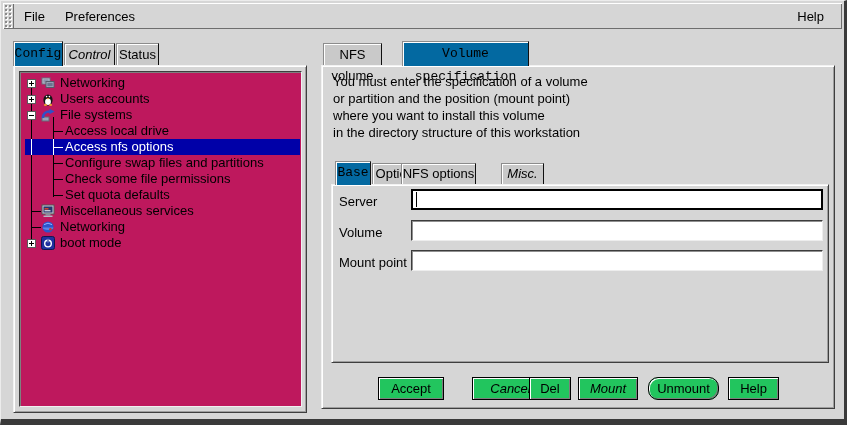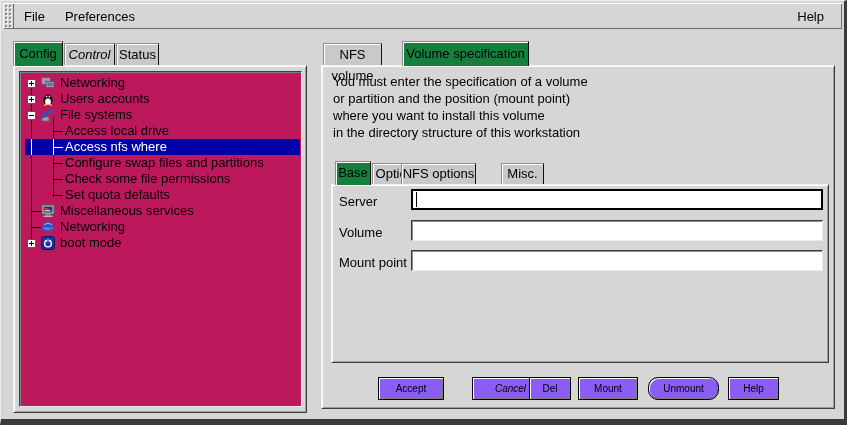--- a/index.html
+++ b/index.html
@@ -30,21 +30,21 @@
   .menu-item.push-right { margin-left:auto; margin-right:8px; }
   
   .tab {
     position:absolute; text-align:center; cursor:default;
     background:#c9c9c9; border:1px solid; border-bottom:none;
     border-color:#8c8c8c #101010 transparent #8c8c8c;
     box-shadow:inset 1px 1px 0 #ffffff;
     top:42px; height:22px; line-height:21px; z-index:2;
   }
   .tab.active {
-    background:#15803d; top:40px; height:25px; line-height:23px; z-index:4;
+    background:#0369a1; top:40px; height:25px; line-height:23px; z-index:4;font-family:Liberation Mono, monospace;
   }
   
   .raised {
     position:absolute; background:#d6d6d6;
     border:1px solid; border-color:#f2f2f2 #3e3e3e #3e3e3e #f2f2f2;
     box-shadow:inset 1px 1px 0 #ffffff, inset -1px -1px 0 #9e9e9e;
     z-index:1;
   }
   
   .viewport {
@@ -87,23 +87,23 @@
     background:#fff; padding:0 4px;
     font-family:"Liberation Sans", sans-serif; font-size:13px;
     border:1px solid; border-color:#3c3c3c #ededed #ededed #3c3c3c;
     box-shadow:inset 1px 1px 0 #909090; outline:none;
   }
   .tinput.focused { border:2px solid #000; box-shadow:none; }
   .caret { position:absolute; left:415px; top:191px; width:1px; height:15px; background:#000; z-index:5; }
   
   .gbtn {
     position:absolute; top:376px; height:23px; z-index:2;
-    background:#8b5cf6; border:1px solid #000;
+    background:#22c55e; border:1px solid #000;
     box-shadow:inset 1px 1px 0 #ffffff, inset -1px -1px 0 #7d7d7d;
-    font-family:"Liberation Sans", sans-serif; font-size:10px; color:#000;
+    font-family:"Liberation Sans", sans-serif; font-size:13px; color:#000;
     text-align:center; line-height:20px; cursor:default;
   }
 </style>
 </head>
 <body>
 
 <div class="window">
 
   <div class="menubar">
     <div class="gripper"></div>
@@ -166,21 +166,21 @@
 
       <div class="trow child">
         <span class="conn ctick"></span>
         <span class="tlabel">Access local drive</span>
       </div>
 
       <div class="trow child selected">
         <span class="wl a"></span>
         <span class="wl b"></span>
         <span class="conn ctick"></span>
-        <span class="tlabel">Access nfs where</span>
+        <span class="tlabel">Access nfs options</span>
       </div>
 
       <div class="trow child">
         <span class="conn ctick"></span>
         <span class="tlabel">Configure swap files and partitions</span>
       </div>
 
       <div class="trow child">
         <span class="conn ctick"></span>
         <span class="tlabel">Check some file permissions</span>
@@ -239,34 +239,34 @@
   <div class="raised" style="left:320px;top:64px;width:514px;height:344px;"></div>
 
   <div class="desc">You must enter the specification of a volume
 or partition and the position (mount point)
 where you want to install this volume
 in the directory structure of this workstation</div>
 
   <div class="tab active" style="left:334px;width:36px;top:160px;height:24px;line-height:22px;">Base</div>
   <div class="tab" style="left:371px;width:52px;top:162px;height:21px;line-height:20px;">Options</div>
   <div class="tab" style="left:400px;width:75px;top:162px;height:21px;line-height:20px;">NFS options</div>
-  <div class="tab" style="left:500px;width:43px;top:162px;height:21px;line-height:20px;">Misc.</div>
+  <div class="tab" style="left:500px;width:43px;top:162px;height:21px;line-height:20px;font-style:italic;">Misc.</div>
 
   <div class="raised" style="left:330px;top:183px;width:498px;height:179px;"></div>
 
   <div class="flabel" style="left:338px;top:192px;">Server</div>
   <input class="tinput focused" style="top: 188px;" value="">
   <div class="caret"></div>
 
   <div class="flabel" style="left:338px;top:223px;">Volume</div>
   <input class="tinput" style="top: 219px;" value="">
 
   <div class="flabel" style="left:338px;top:253px;">Mount point</div>
   <input class="tinput" style="top: 249px;" value="">
 
   <button class="gbtn" style="left:377px;width:66px;">Accept</button>
   <button class="gbtn" style="left:471px;width:77px;font-style:italic;">Cancel</button>
   <button class="gbtn" style="left:528px;width:42px;">Del</button>
-  <button class="gbtn" style="left:577px;width:60px;">Mount</button>
+  <button class="gbtn" style="left:577px;width:60px;font-style:italic;">Mount</button>
   <button class="gbtn" style="left:647px;width:71px;border-radius:10px;">Unmount</button>
   <button class="gbtn" style="left:727px;width:51px;">Help</button>
 
 </div>
 
 </body></html>

